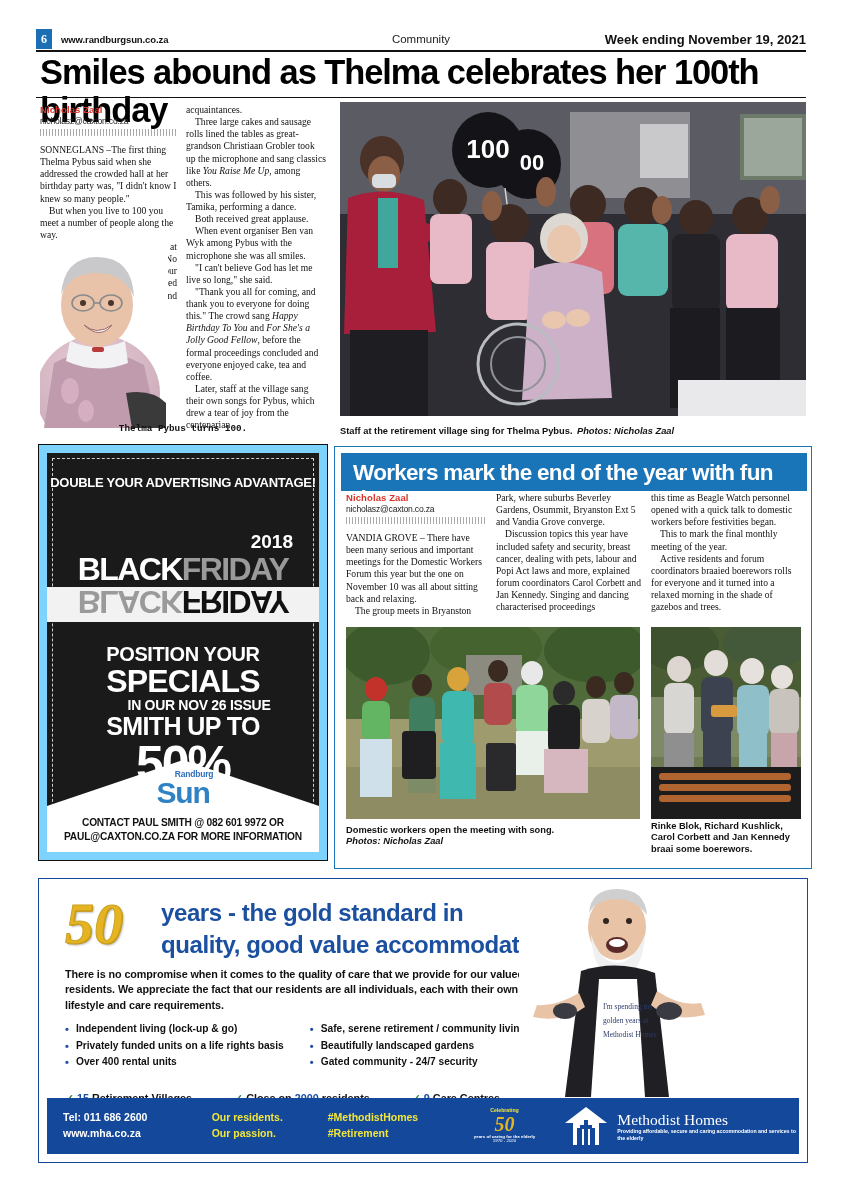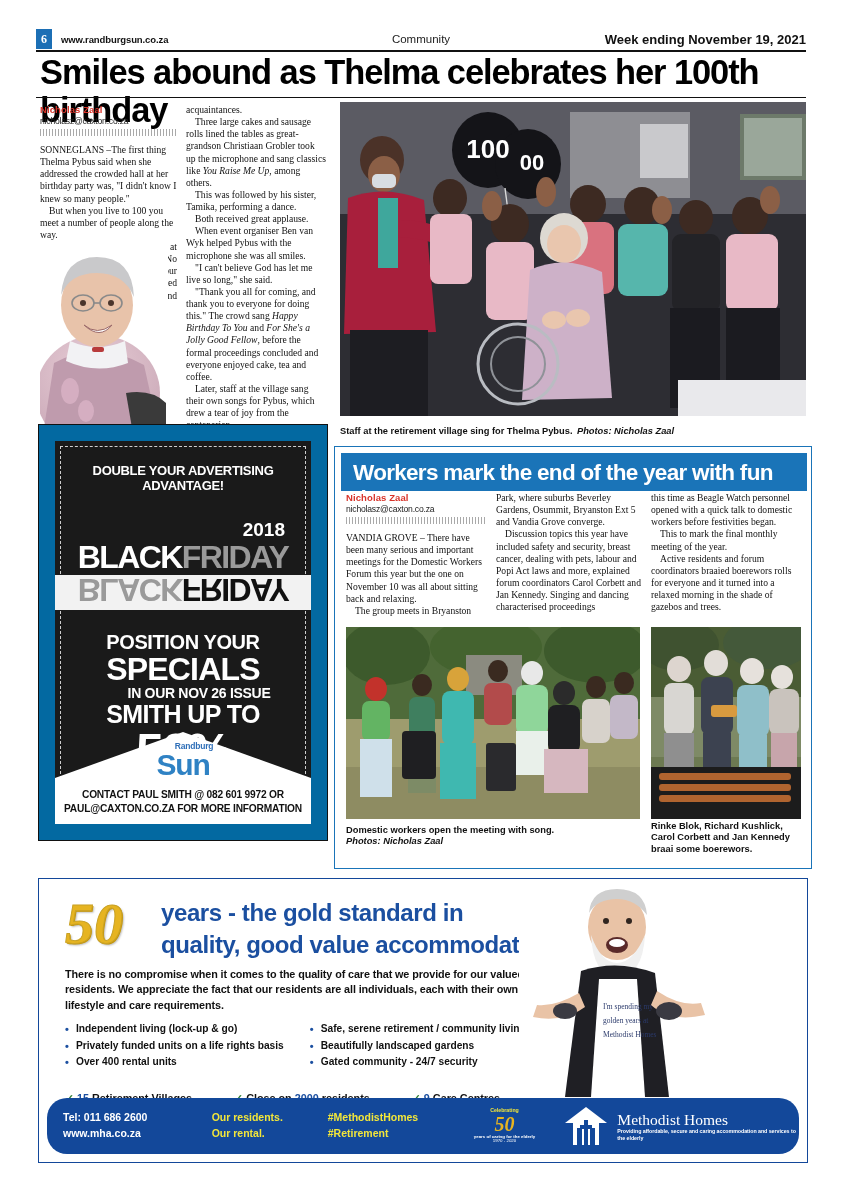--- a/index.html
+++ b/index.html
@@ -82,22 +82,22 @@
 
   
   .photo1 {
     position:absolute; left:340px; top:102px; width:466px; height:314px;
     background:#2b2b33; overflow:hidden;
   }
   #cap-photo1 { position:absolute; left:340px; top:420px; width:466px; }
 
   
   .bf-ad {
-    position:absolute; left:38px; top:424px; width:290px; height:417px;
-    border:1px solid #111; background:#0369a1; padding:16px;
+    position:absolute; left:38px; top:444px; width:290px; height:417px;
+    border:1px solid #111; background:#7dd3fc; padding:8px;
   }
   .bf-inner { position:relative; width:100%; height:100%; background:#1a1a1a; overflow:hidden; }
   .bf-dash {
     position:absolute; left:5px; top:5px; right:5px; bottom:5px;
     border:1px dashed #cfcfcf;
   }
   .bf-head {
     position:absolute; top:22px; left:0; right:0; text-align:center;
     color:#fff; font-size:13px; font-weight:bold; letter-spacing:-0.3px;
   }
@@ -197,21 +197,21 @@
     position:absolute; left:26px; top:213px; width:530px; display:flex; gap:42px;
     font-size:10.8px; font-weight:bold; color:#111;
   }
   .mha-checks .tick { color:#2e7d32; margin-right:3px; }
   .mha-checks .num { color:#1b4fa0; }
   .mha-man {
     position:absolute; right:92px; top:4px; width:196px; height:214px; overflow:hidden;
   }
   .mha-footer {
     position:absolute; left:8px; right:8px; bottom:8px; height:56px; background:#13489a;
-    display:flex; align-items:center; color:#fff;border-radius:20px;
+    display:flex; align-items:center; color:#fff;
   }
   .mha-f-left { padding-left:16px; font-size:10.5px; font-weight:bold; line-height:1.5; width:180px;}
   .mha-f-mid { font-size:10.5px; font-weight:bold; line-height:1.5; color:#f2e63a; width:128px;}
   .mha-f-tags { font-size:10.5px; font-weight:bold; line-height:1.5; color:#f2e63a; width:140px;}
   .mha-f-50 {
     width:110px; text-align:center; line-height:1.05;
   }
   .mha-f-50 .c1 { font-size:5.2px; color:#f2e63a; font-weight:bold;}
   .mha-f-50 .c2 { font-size:20px; color:#e6b421; font-weight:bold; font-style:italic; font-family:"Liberation Serif",serif;}
   .mha-f-50 .c3 { font-size:4.4px; color:#fff; font-weight:bold;}
@@ -278,21 +278,21 @@
   <div id="cap-portrait">
     <span class="caption-bold">Thelma Pybus turns 100.</span>
   </div>
 
   <div id="s1c2">
     <div class="body-col">
       <p class="first">acquaintances.</p>
       <p><span>Three large cakes and sausage rolls lined the tables as great-grandson Christiaan Grobler took up the microphone and sang classics like </span><i>You Raise Me Up</i><span>, among others.</span></p>
       <p>This was followed by his sister, Tamika, performing a dance.</p>
       <p>Both received great applause.</p>
-      <p>When event organiser Ben van Wyk helped Pybus with the microphone she was all smiles.</p>
+      <p>When event organiser Ben van Wyk among Pybus with the microphone she was all smiles.</p>
       <p>"I can't believe God has let me live so long," she said.</p>
       <p><span>"Thank you all for coming, and thank you to everyone for doing this." The crowd sang </span><i>Happy Birthday To You</i><span> and </span><i>For She's a Jolly Good Fellow</i><span>, before the formal proceedings concluded and everyone enjoyed cake, tea and coffee.</span></p>
       <p>Later, staff at the village sang their own songs for Pybus, which drew a tear of joy from the centenarian.</p>
     </div>
   </div>
 
   <div class="photo1">
     <svg width="466" height="314" viewBox="0 0 466 314">
       <rect width="466" height="314" fill="#3c3c44"></rect>
       <rect x="0" y="0" width="466" height="120" fill="#5b5b63"></rect>
@@ -570,21 +570,21 @@
       </svg>
     </div>
 
     <div class="mha-footer">
       <div class="mha-f-left">
         <div>Tel: 011 686 2600</div>
         <div>www.mha.co.za</div>
       </div>
       <div class="mha-f-mid">
         <div>Our residents.</div>
-        <div>Our rental.</div>
+        <div>Our passion.</div>
       </div>
       <div class="mha-f-tags">
         <div>#MethodistHomes</div>
         <div>#Retirement</div>
       </div>
       <div class="mha-f-50">
         <div class="c1">Celebrating</div>
         <div class="c2">50</div>
         <div class="c3">years of caring for the elderly</div>
         <div class="c4">1970 - 2020</div>

